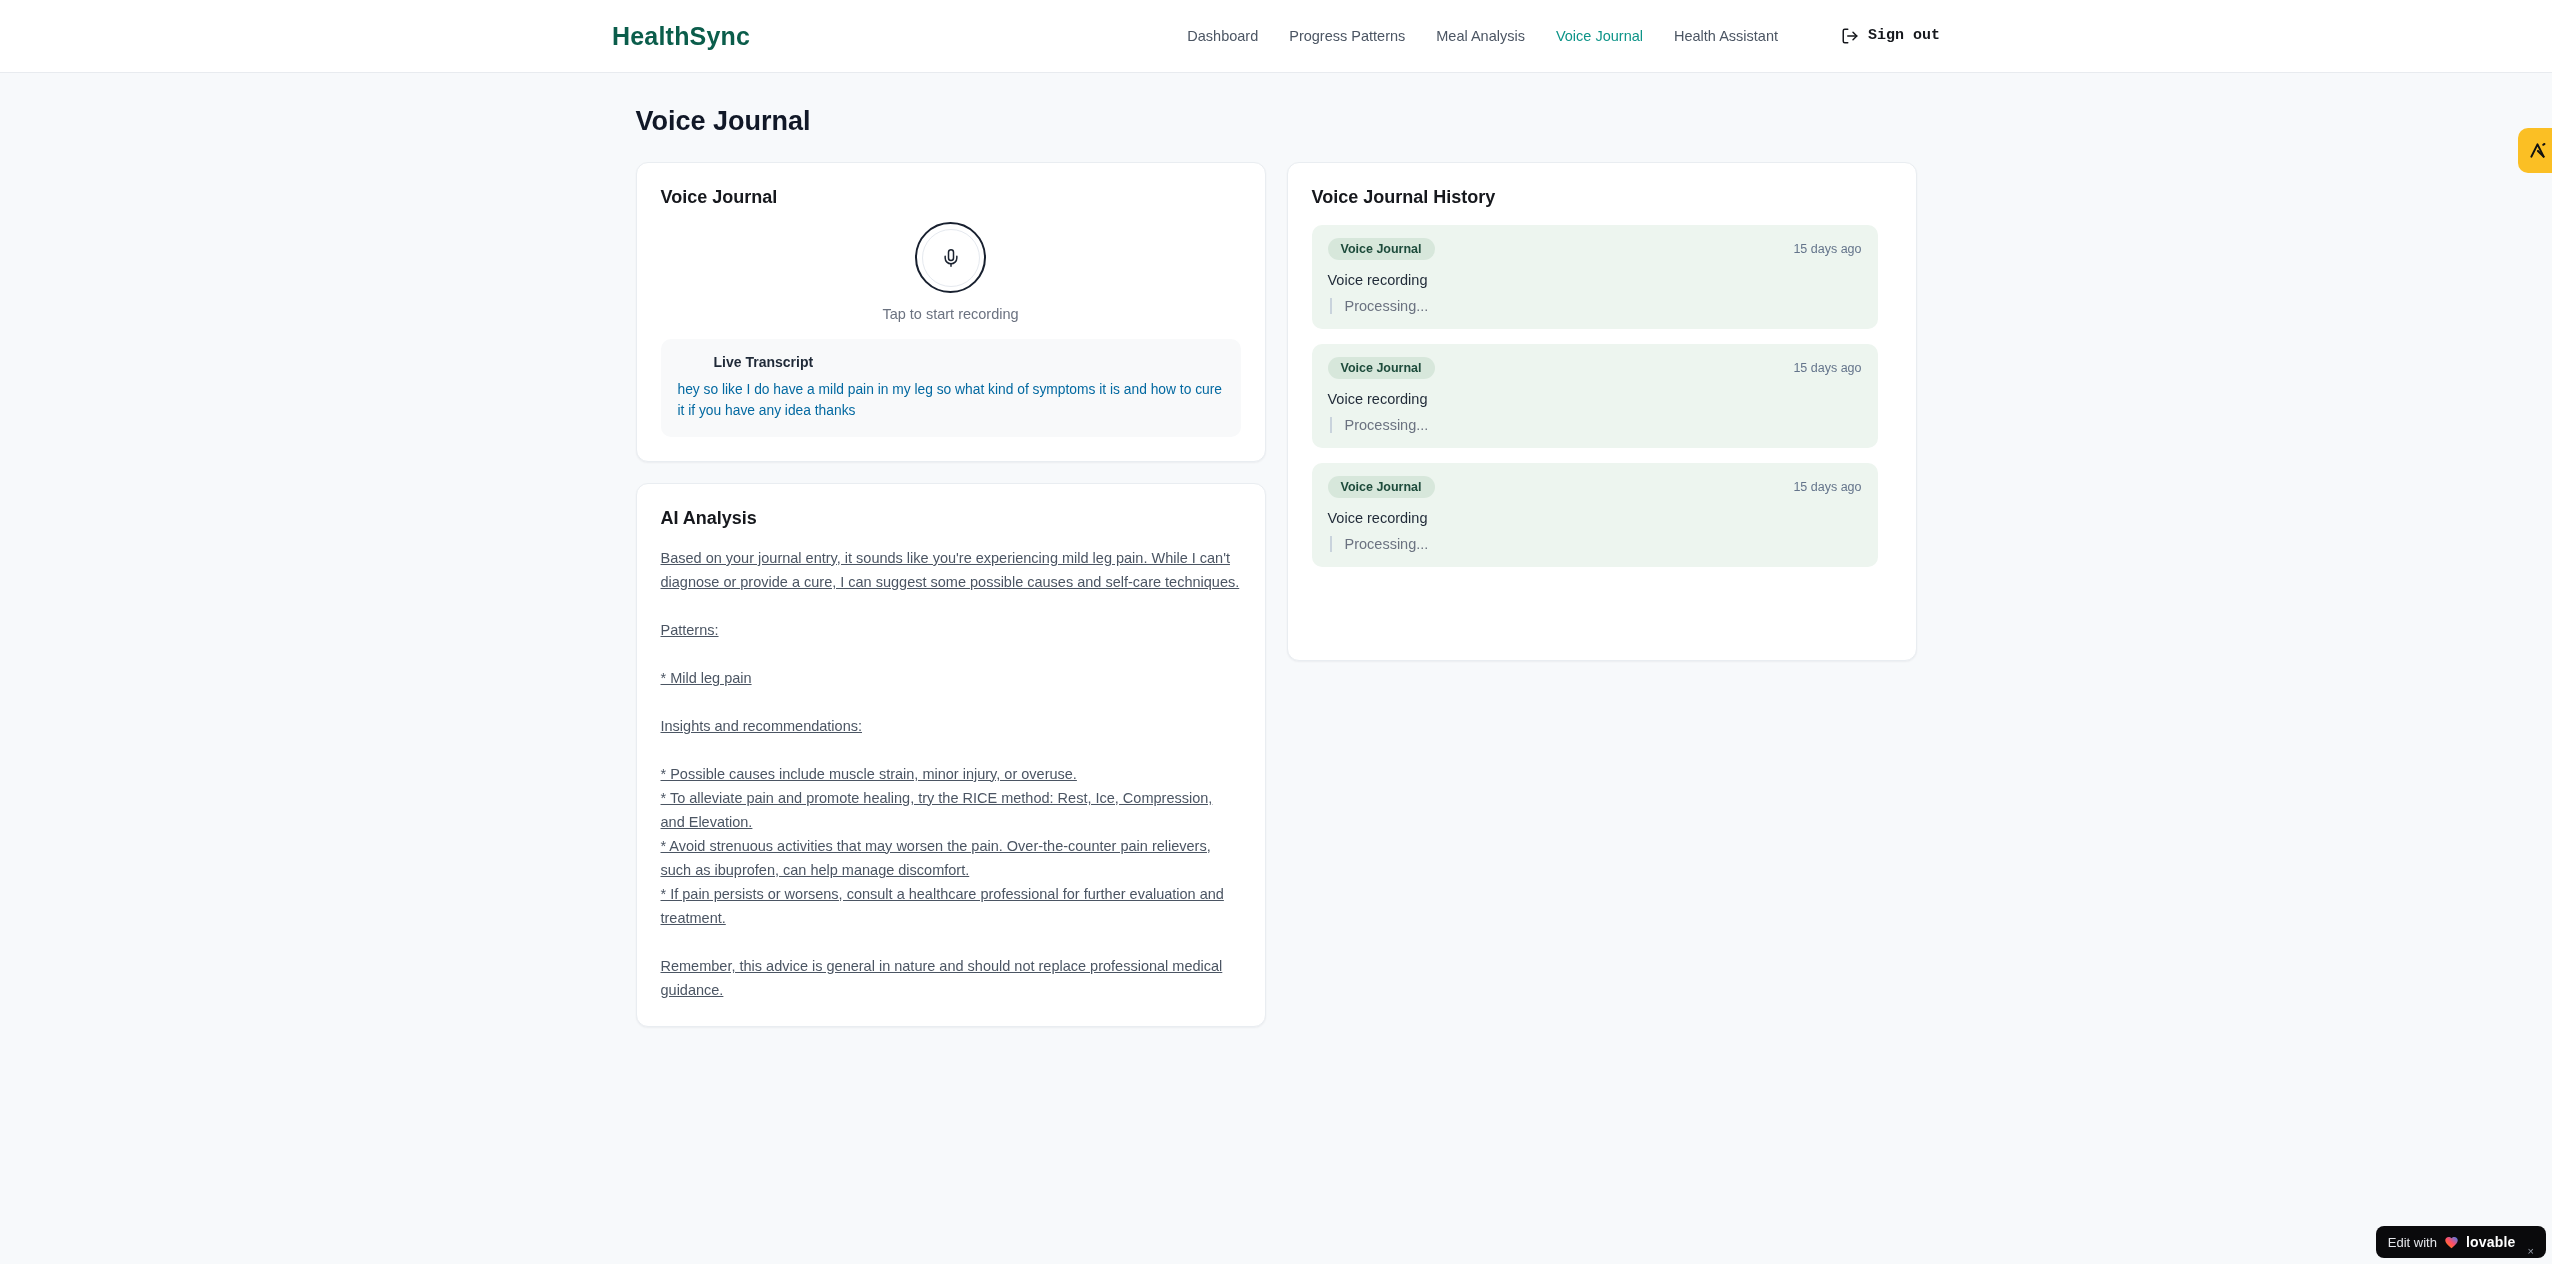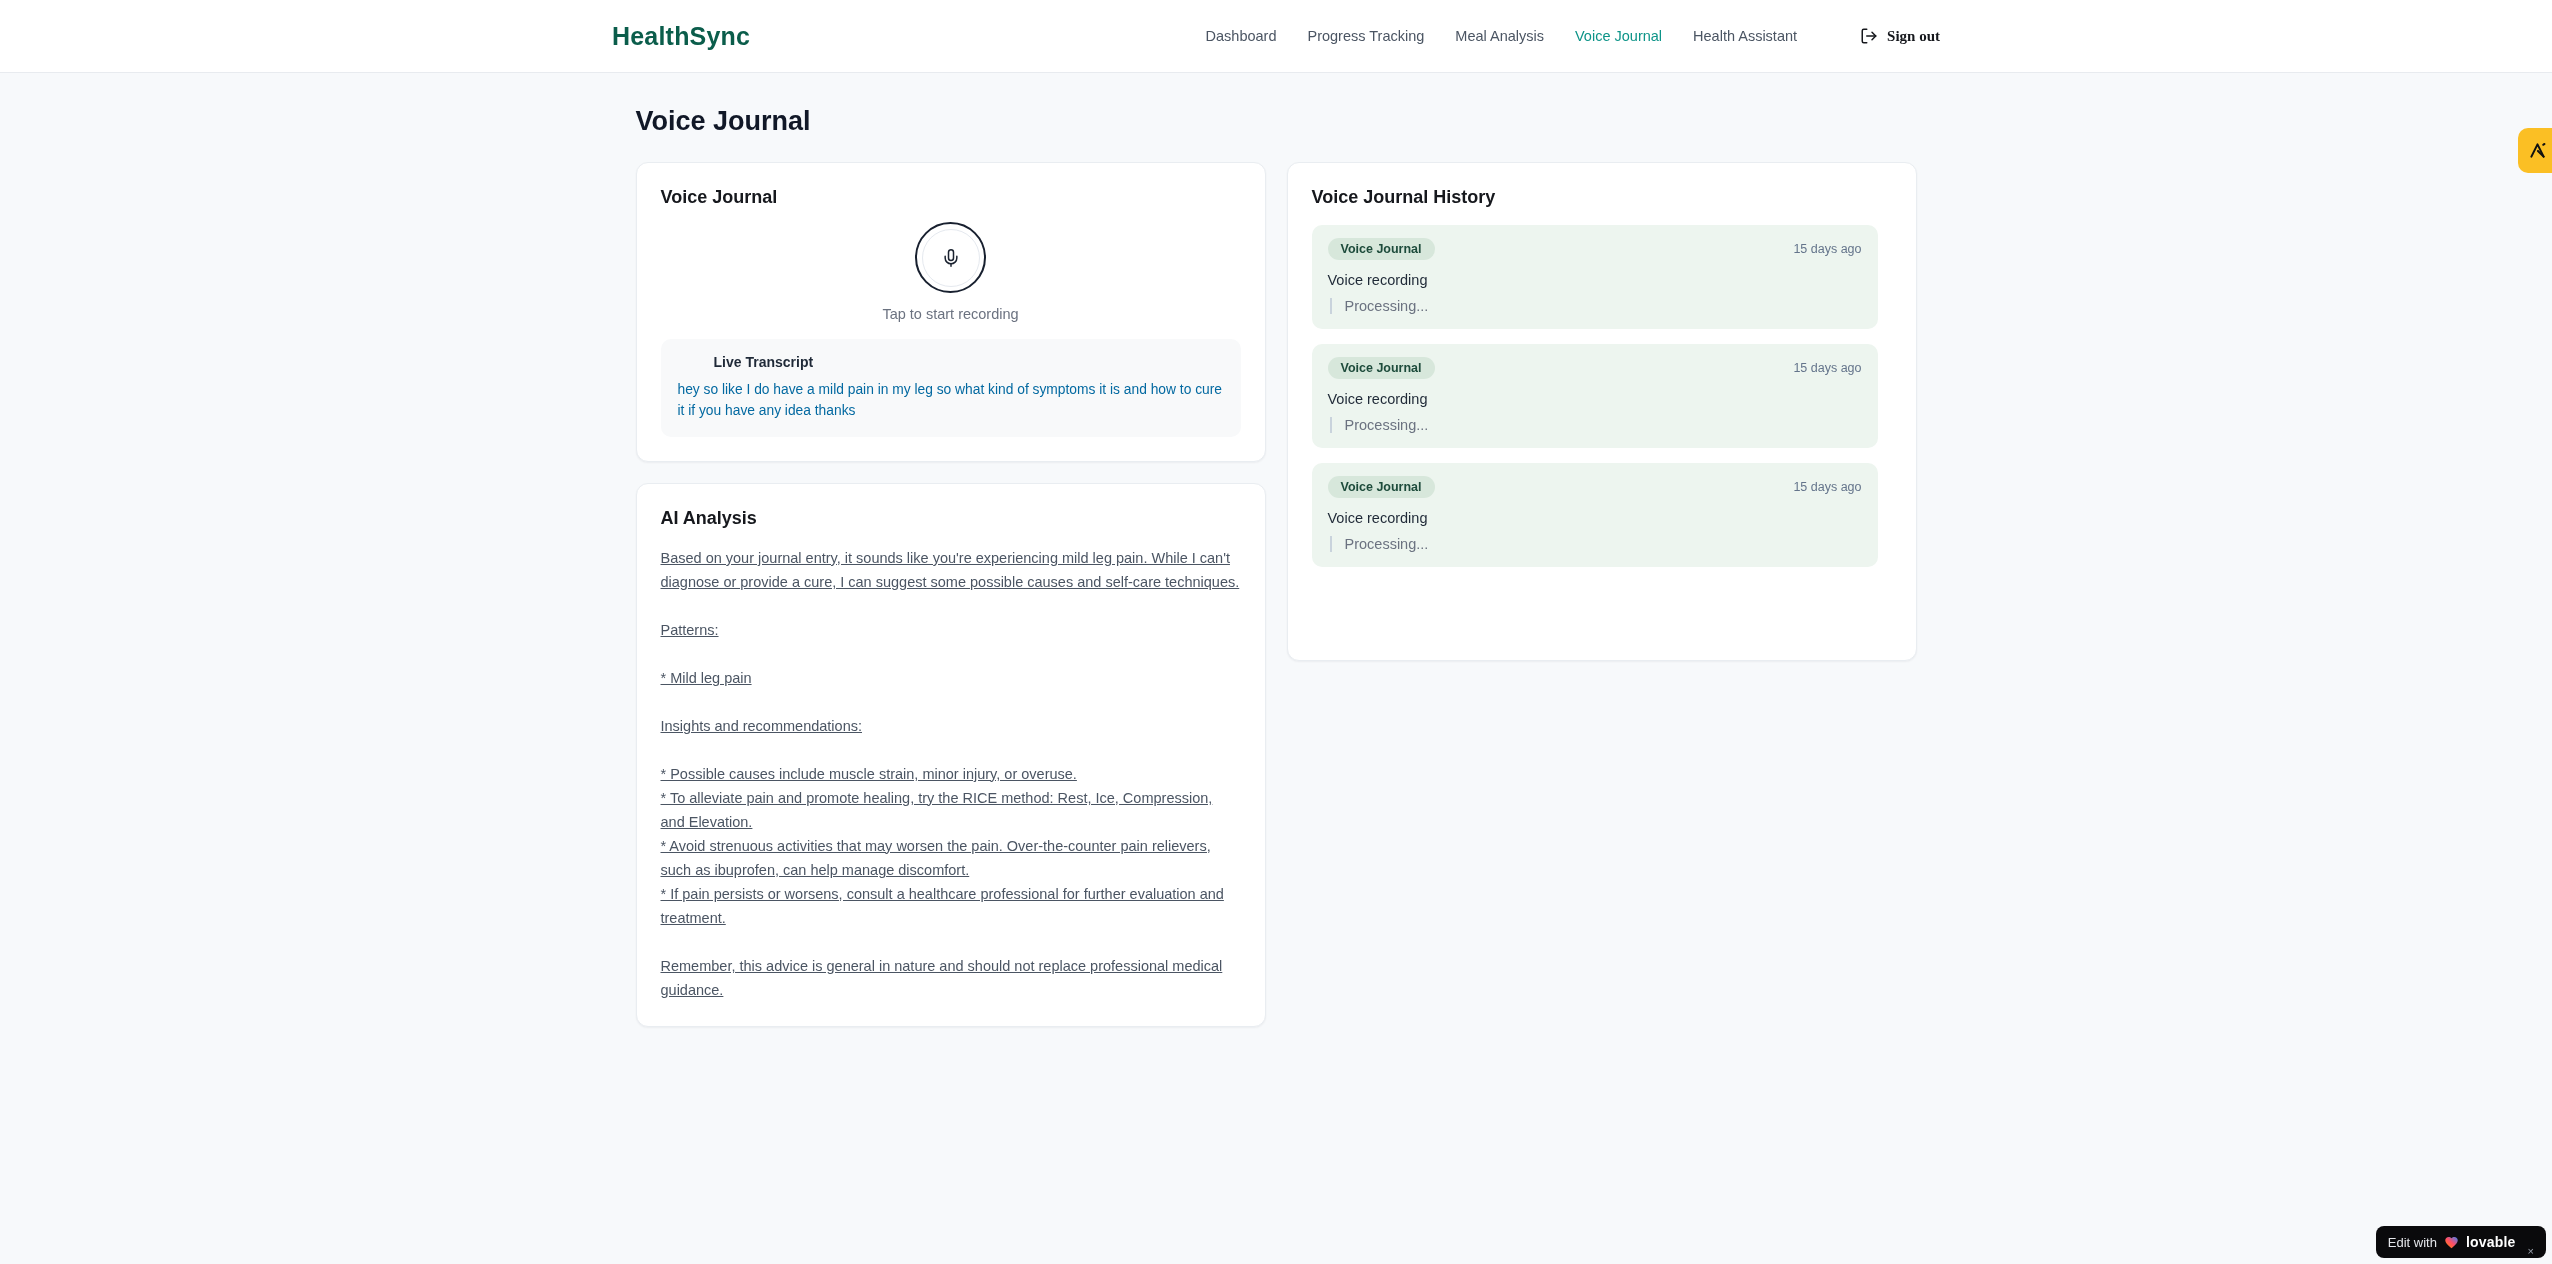--- a/index.html
+++ b/index.html
@@ -16,23 +16,23 @@
   .header { background:#ffffff; border-bottom:1px solid #e8ebef; height:73px; }
   .header-inner {
     width:1328px; margin:0 auto; height:100%;
     display:flex; align-items:center; justify-content:space-between;
   }
   .logo { font-size:25px; font-weight:700; color:#0b5d4b; letter-spacing:.2px; cursor:pointer; }
   .nav { display:flex; align-items:center; gap:31px; }
   .nav a { text-decoration:none; color:#4b5563; font-size:14.5px; font-weight:500; cursor:pointer; }
   .nav a.nav-active { color:#0d9488; }
   .signout {
-    display:flex; align-items:flex-end; gap:9px; margin-left:32px;
+    display:flex; align-items:flex-start; gap:9px; margin-left:32px;
     background:none; border:none; cursor:pointer;
-    color:#16181d; font-family:Liberation Serif, serif; font-size:15px; font-weight:600;
+    color:#16181d; font-family:Liberation Mono, monospace; font-size:15px; font-weight:600;
   }
   .signout svg { stroke:#16181d; }
 
   
   .main { width:1281px; margin:0 auto; padding-top:33px; }
   .page-title { font-size:27px; font-weight:700; color:#111827; margin-bottom:25px; }
   .grid { display:grid; grid-template-columns:630px 630px; gap:21px; align-items:start; }
   .col { display:flex; flex-direction:column; gap:21px; }
 
   .card {
@@ -111,21 +111,21 @@
   }
 </style>
 </head>
 <body>
 
 <header class="header">
   <div class="header-inner">
     <div class="logo">HealthSync</div>
     <nav class="nav">
       <a>Dashboard</a>
-      <a>Progress Tracking</a>
+      <a>Progress Patterns</a>
       <a>Meal Analysis</a>
       <a class="nav-active">Voice Journal</a>
       <a>Health Assistant</a>
       <button class="signout">
         <span style="display:flex;">
           <svg width="18" height="18" viewBox="0 0 24 24" fill="none" stroke-width="2" stroke-linecap="round" stroke-linejoin="round">
             <path d="M9 21H5a2 2 0 0 1-2-2V5a2 2 0 0 1 2-2h4"></path>
             <polyline points="16 17 21 12 16 7"></polyline>
             <line x1="21" y1="12" x2="9" y2="12"></line>
           </svg>

